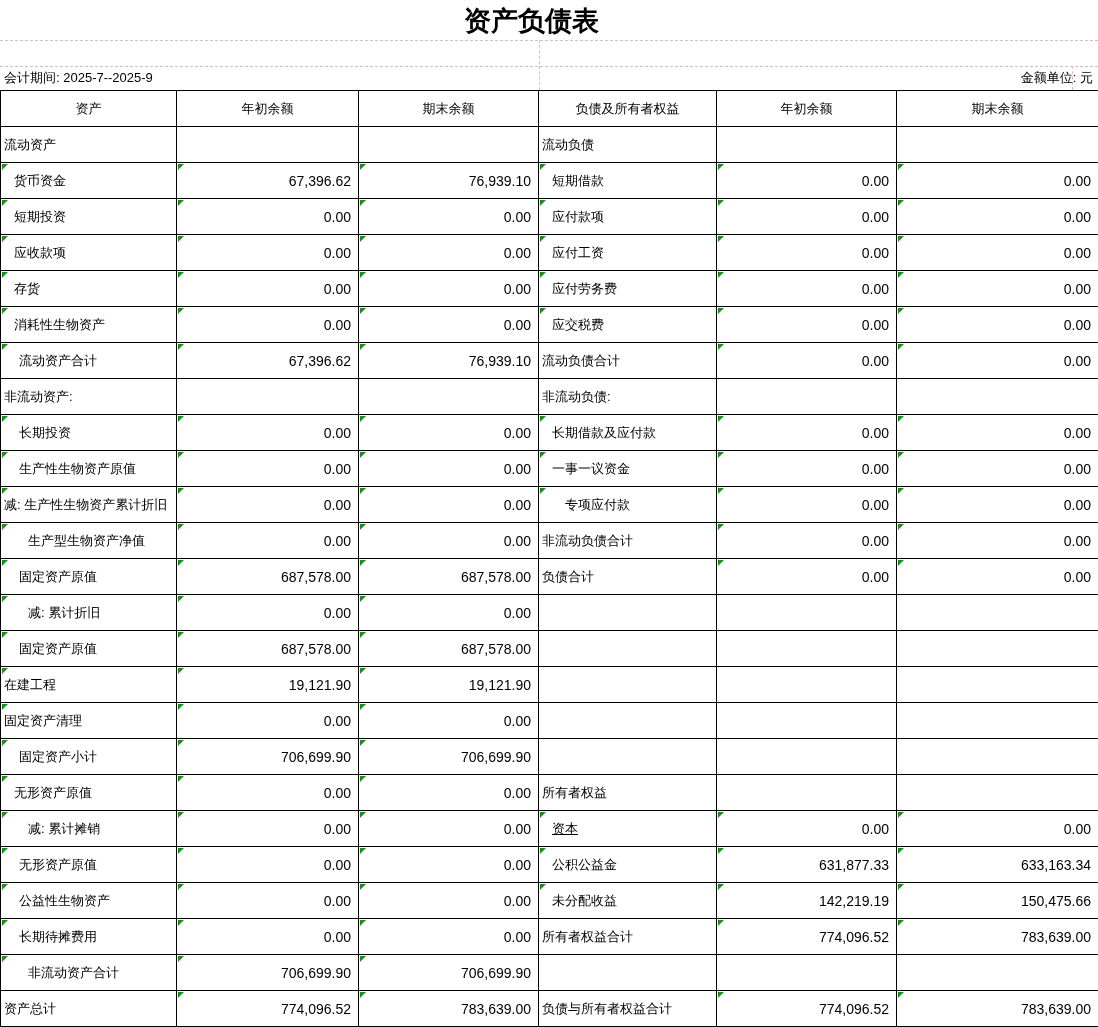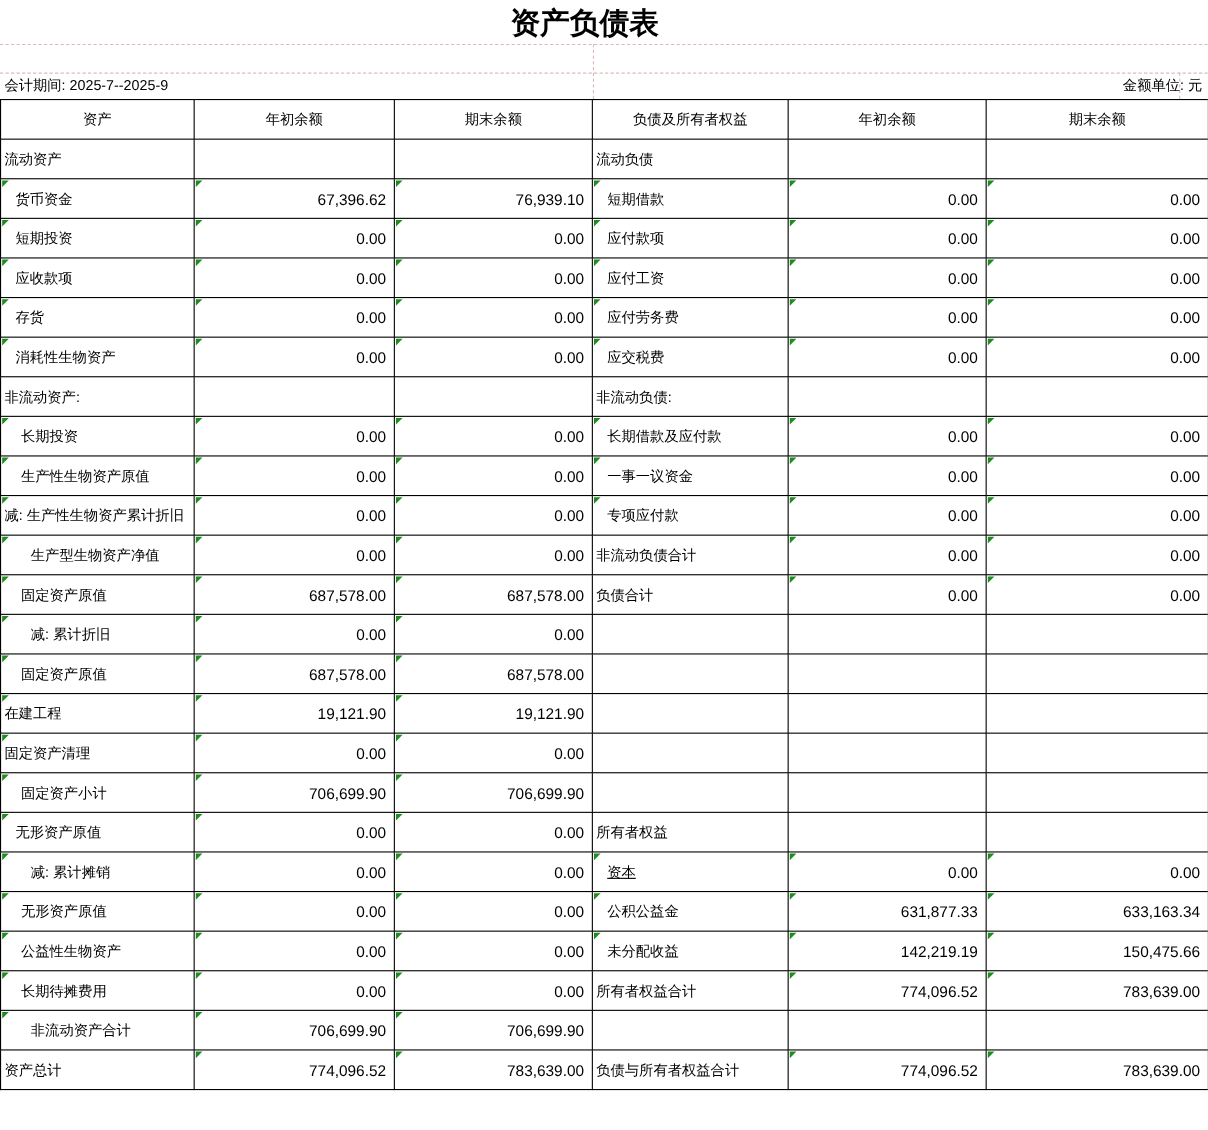--- a/index.html
+++ b/index.html
@@ -111,20 +111,28 @@
       </tr>
       <tr>
         <td class="lbl" style="padding-left: 13px;"><span>消耗性生物资产</span><i class="tri"></i></td>
         <td class="val"><span>0.00</span><i class="tri"></i></td>
         <td class="val"><span>0.00</span><i class="tri"></i></td>
         <td class="lbl" style="padding-left: 13px;"><span>应交税费</span><i class="tri"></i></td>
         <td class="val"><span>0.00</span><i class="tri"></i></td>
         <td class="val"><span>0.00</span><i class="tri"></i></td>
       </tr>
       <tr>
+        <td class="lbl" style="padding-left: 18px;"><span>流动资产合计</span><i class="tri"></i></td>
+        <td class="val"><span>67,396.62</span><i class="tri"></i></td>
+        <td class="val"><span>76,939.10</span><i class="tri"></i></td>
+        <td class="lbl" style="padding-left: 3px;"><span>流动负债合计</span></td>
+        <td class="val"><span>0.00</span><i class="tri"></i></td>
+        <td class="val"><span>0.00</span><i class="tri"></i></td>
+      </tr>
+      <tr>
         <td class="lbl" style="padding-left: 3px;"><span>非流动资产:</span></td>
         <td class="val"><span></span></td>
         <td class="val"><span></span></td>
         <td class="lbl" style="padding-left: 3px;"><span>非流动负债:</span></td>
         <td class="val"><span></span></td>
         <td class="val"><span></span></td>
       </tr>
       <tr>
         <td class="lbl" style="padding-left: 18px;"><span>长期投资</span><i class="tri"></i></td>
         <td class="val"><span>0.00</span><i class="tri"></i></td>
@@ -138,21 +146,21 @@
         <td class="val"><span>0.00</span><i class="tri"></i></td>
         <td class="val"><span>0.00</span><i class="tri"></i></td>
         <td class="lbl" style="padding-left: 13px;"><span>一事一议资金</span><i class="tri"></i></td>
         <td class="val"><span>0.00</span><i class="tri"></i></td>
         <td class="val"><span>0.00</span><i class="tri"></i></td>
       </tr>
       <tr>
         <td class="lbl" style="padding-left: 3px;"><span>减: 生产性生物资产累计折旧</span><i class="tri"></i></td>
         <td class="val"><span>0.00</span><i class="tri"></i></td>
         <td class="val"><span>0.00</span><i class="tri"></i></td>
-        <td class="lbl" style="padding-left: 13px;"><span>专项应付款</span><i class="tri"></i></td>
+        <td class="lbl" style="padding-left: 26px;"><span>专项应付款</span><i class="tri"></i></td>
         <td class="val"><span>0.00</span><i class="tri"></i></td>
         <td class="val"><span>0.00</span><i class="tri"></i></td>
       </tr>
       <tr>
         <td class="lbl" style="padding-left: 27px;"><span>生产型生物资产净值</span><i class="tri"></i></td>
         <td class="val"><span>0.00</span><i class="tri"></i></td>
         <td class="val"><span>0.00</span><i class="tri"></i></td>
         <td class="lbl" style="padding-left: 3px;"><span>非流动负债合计</span></td>
         <td class="val"><span>0.00</span><i class="tri"></i></td>
         <td class="val"><span>0.00</span><i class="tri"></i></td>

